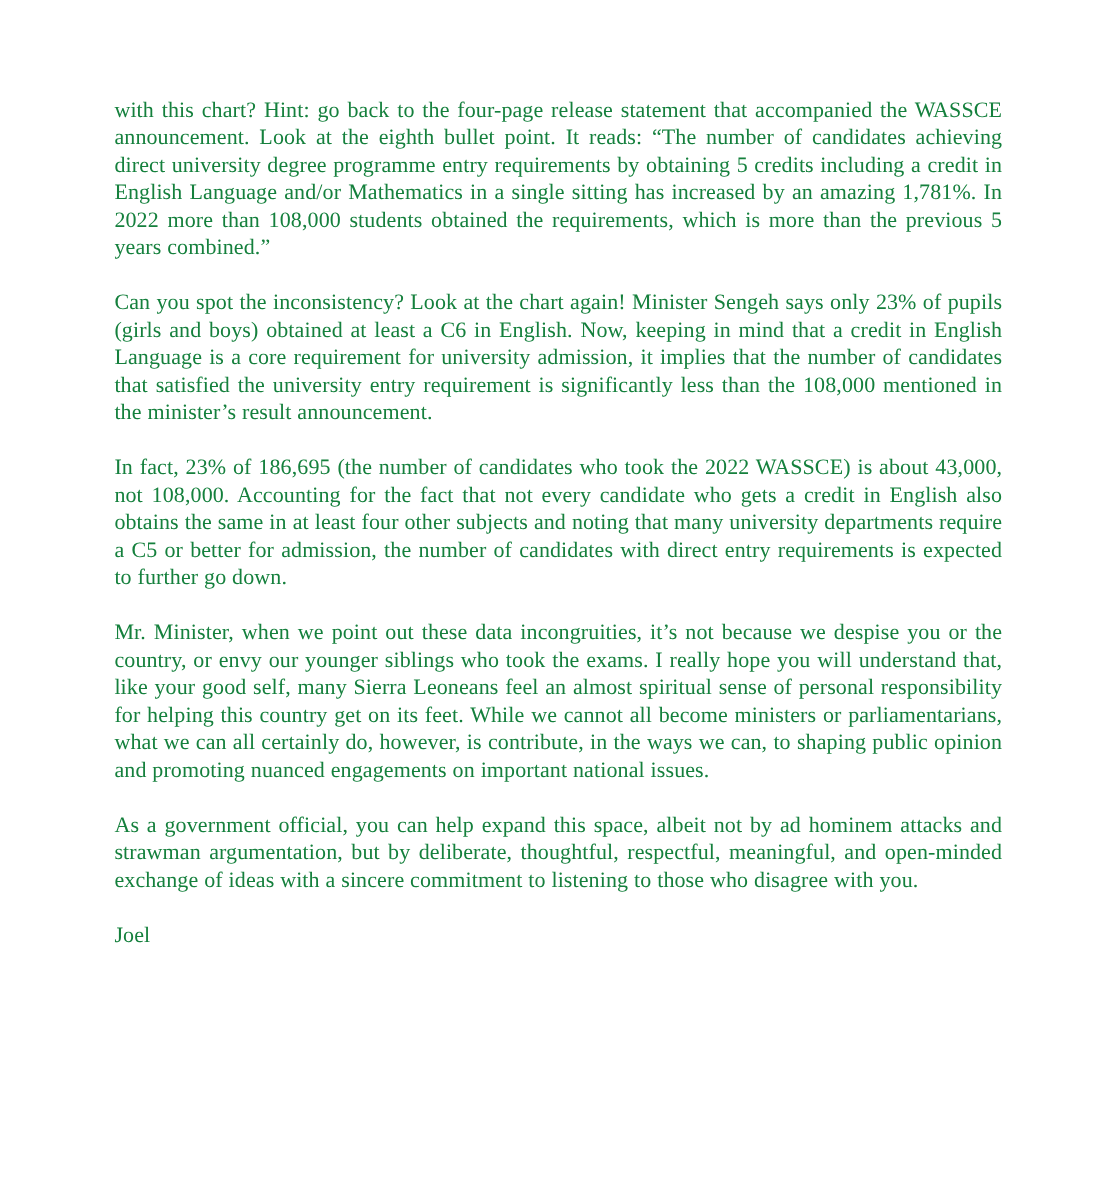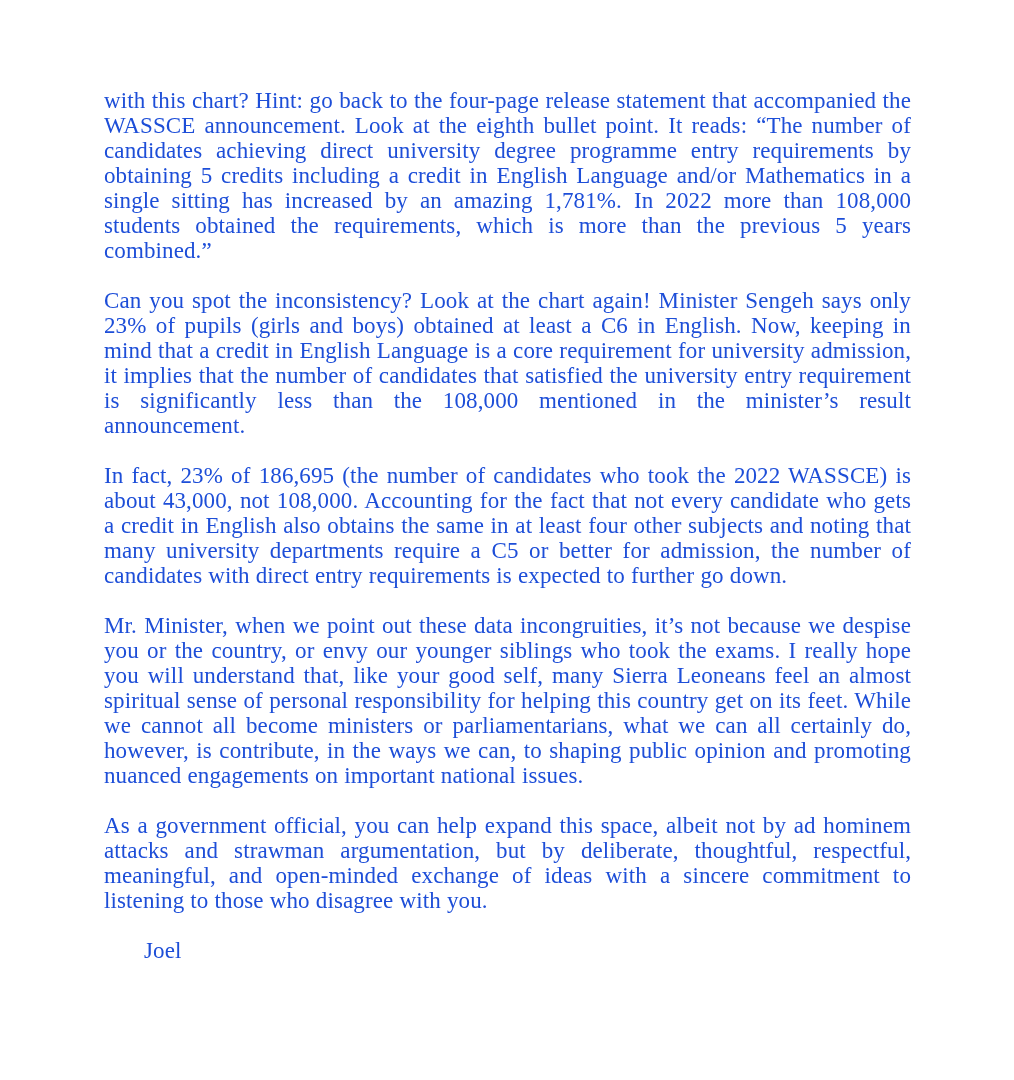--- a/index.html
+++ b/index.html
@@ -24,32 +24,31 @@
     box-sizing: border-box;
   }
   .text-column {
     position: absolute;
     left: 104px;
     top: 88px;
     width: 807px;
   }
   p.para {
     margin: 0 0 25px 0;
-    font-size: 23px;
+    font-size: 20px;
     line-height: 25px;
     text-align: justify;
     text-justify: inter-word;
-    color: #1d4ed8;
+    color: #15803d;
     letter-spacing: 0.005em;
     word-spacing: 0.01em;
     hyphens: none;
   }
   p.para:last-child {
     margin-bottom: 0;
-    margin-left: 40px;
   }
   p.signoff {
     text-align: left;
   }
 </style>
 </head>
 <body>
 
 <div class="page">
   <div class="text-column">

